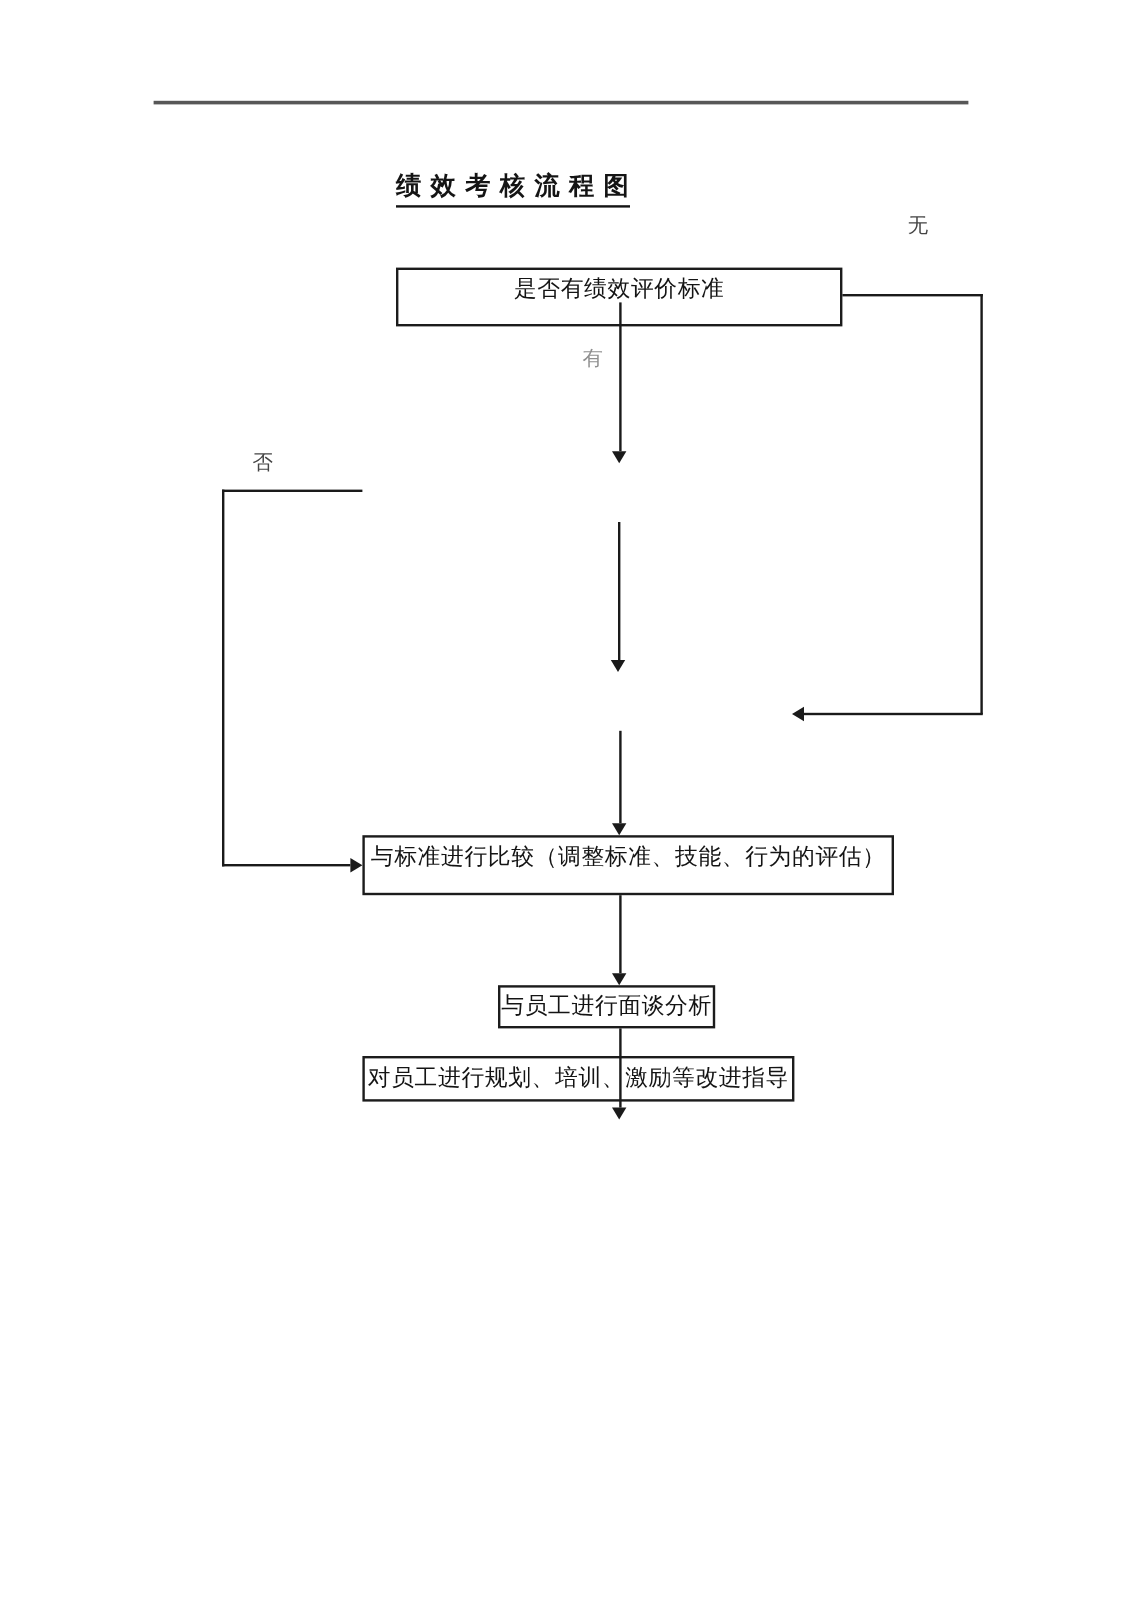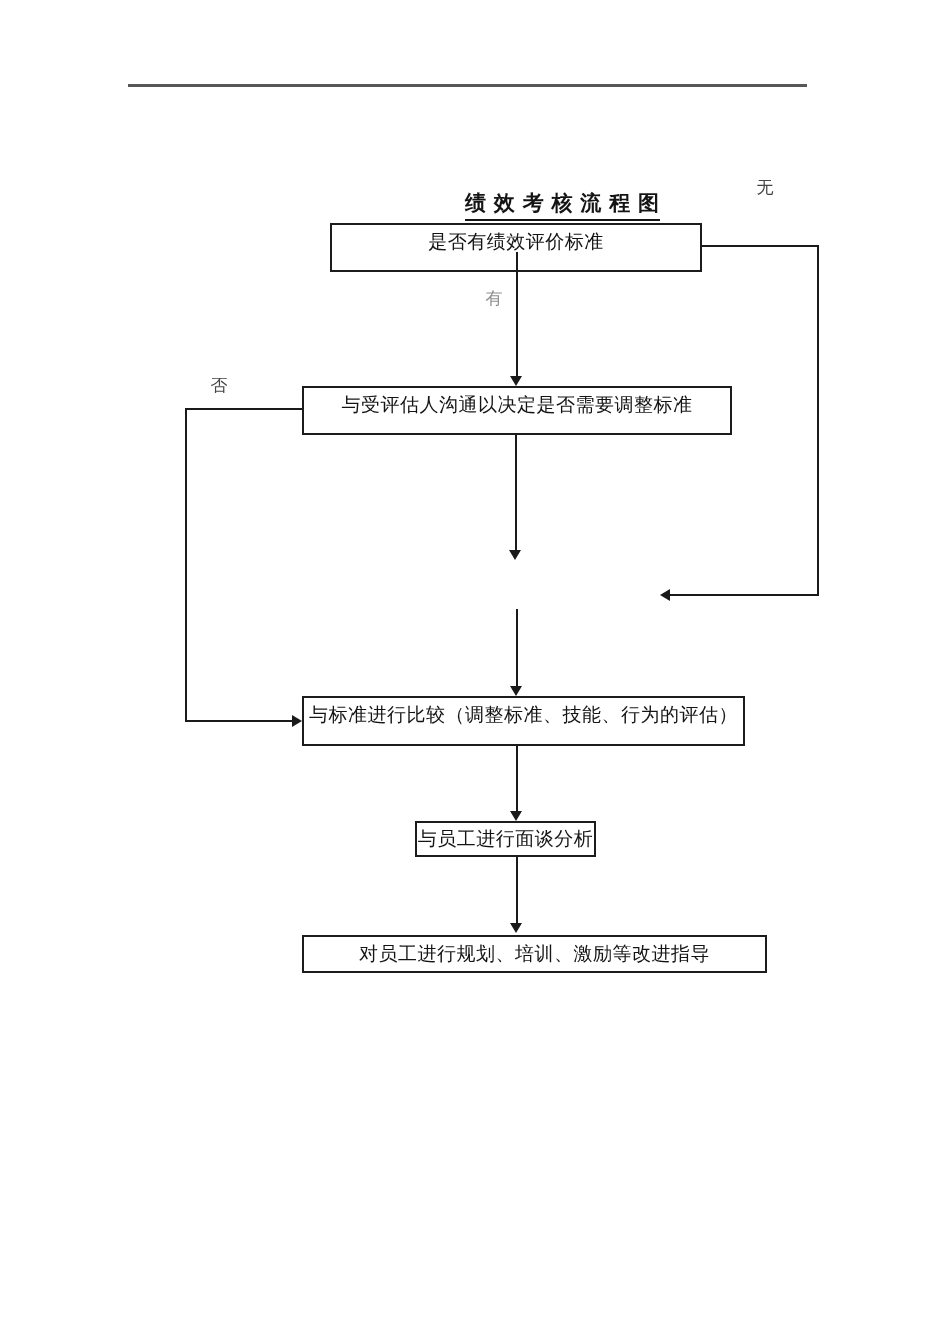--- a/index.html
+++ b/index.html
@@ -23,22 +23,21 @@
     left: 128px; top: 84px;
     width: 679px; height: 3px;
     background: #575757;
   }
 
   
   #title-wrap {
     position: absolute;
     left: 330px; top: 141px;
     width: 330px;
-    text-align: right;
-    margin-top: 48px;
+    text-align: left;
   }
   #title-wrap .title-text {
     display: inline-block;
     font-size: 21px;
     font-weight: bold;
     letter-spacing: 1px;
     color: #141414;
     border-bottom: 2px solid #141414;
     padding-bottom: 2px;
     white-space: pre;
@@ -60,21 +59,21 @@
     line-height: 1.25;
   }
   .node.top-text { align-items: flex-start; padding-top: 5px; }
   .node.mid-text { align-items: center; }
 
   #box-check    { left: 330px; top: 223px; width: 372px; height: 49px; }
   #box-comm     { left: 302px; top: 386px; width: 430px; height: 49px; }
   #box-adjust   { left: 359px; top: 571px; width: 300px; height: 38px; }
   #box-compare  { left: 302px; top: 696px; width: 443px; height: 50px; }
   #box-interview{ left: 415px; top: 821px; width: 181px; height: 36px; }
-  #box-guide    { left: 302px; top: 935px; width: 465px; height: 38px; }
+  #box-guide    { left: 302px; top: 880px; width: 360px; height: 38px; }
 
   
   .edge-label {
     position: absolute;
     width: 34px;
     text-align: center;
     font-size: 17px;
     line-height: 1;
   }
   #lbl-none { left: 748px; top: 179px; color: #454545; }
@@ -139,23 +138,20 @@
     <span class="title-text">绩 效 考 核 流 程 图</span>
   </div>
 
   <span class="edge-label" id="lbl-none">无</span>
   <span class="edge-label" id="lbl-yes">有</span>
   <span class="edge-label" id="lbl-no">否</span>
 
   <div class="node top-text" id="box-check">
     <span>是否有绩效评价标准</span>
   </div>
-  <div class="node top-text" id="box-comm">
-    <span>与受评估人沟通以决定是否需要调整标准</span>
-  </div>
   <div class="node top-text" id="box-compare">
     <span>与标准进行比较（调整标准、技能、行为的评估）</span>
   </div>
   <div class="node mid-text" id="box-interview">
     <span>与员工进行面谈分析</span>
   </div>
   <div class="node mid-text" id="box-guide">
     <span>对员工进行规划、培训、激励等改进指导</span>
   </div>
 

